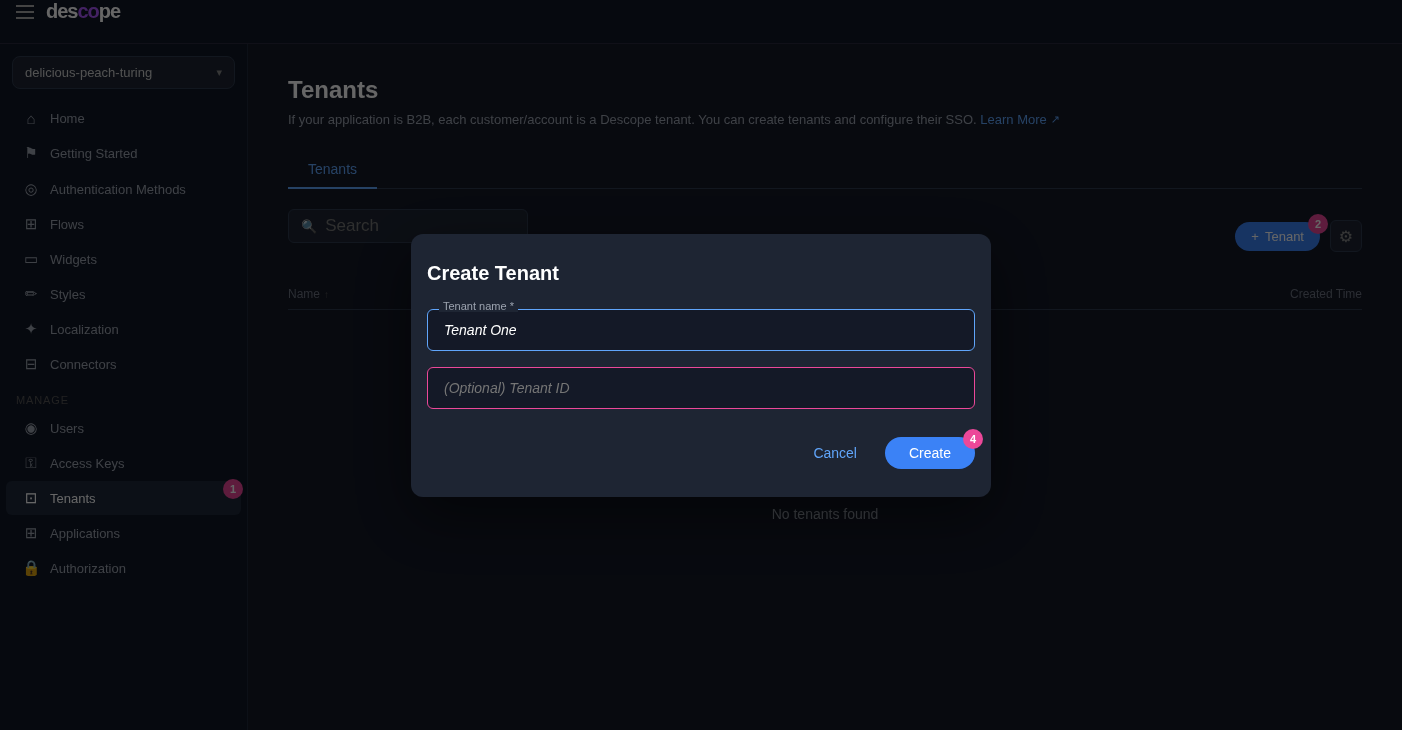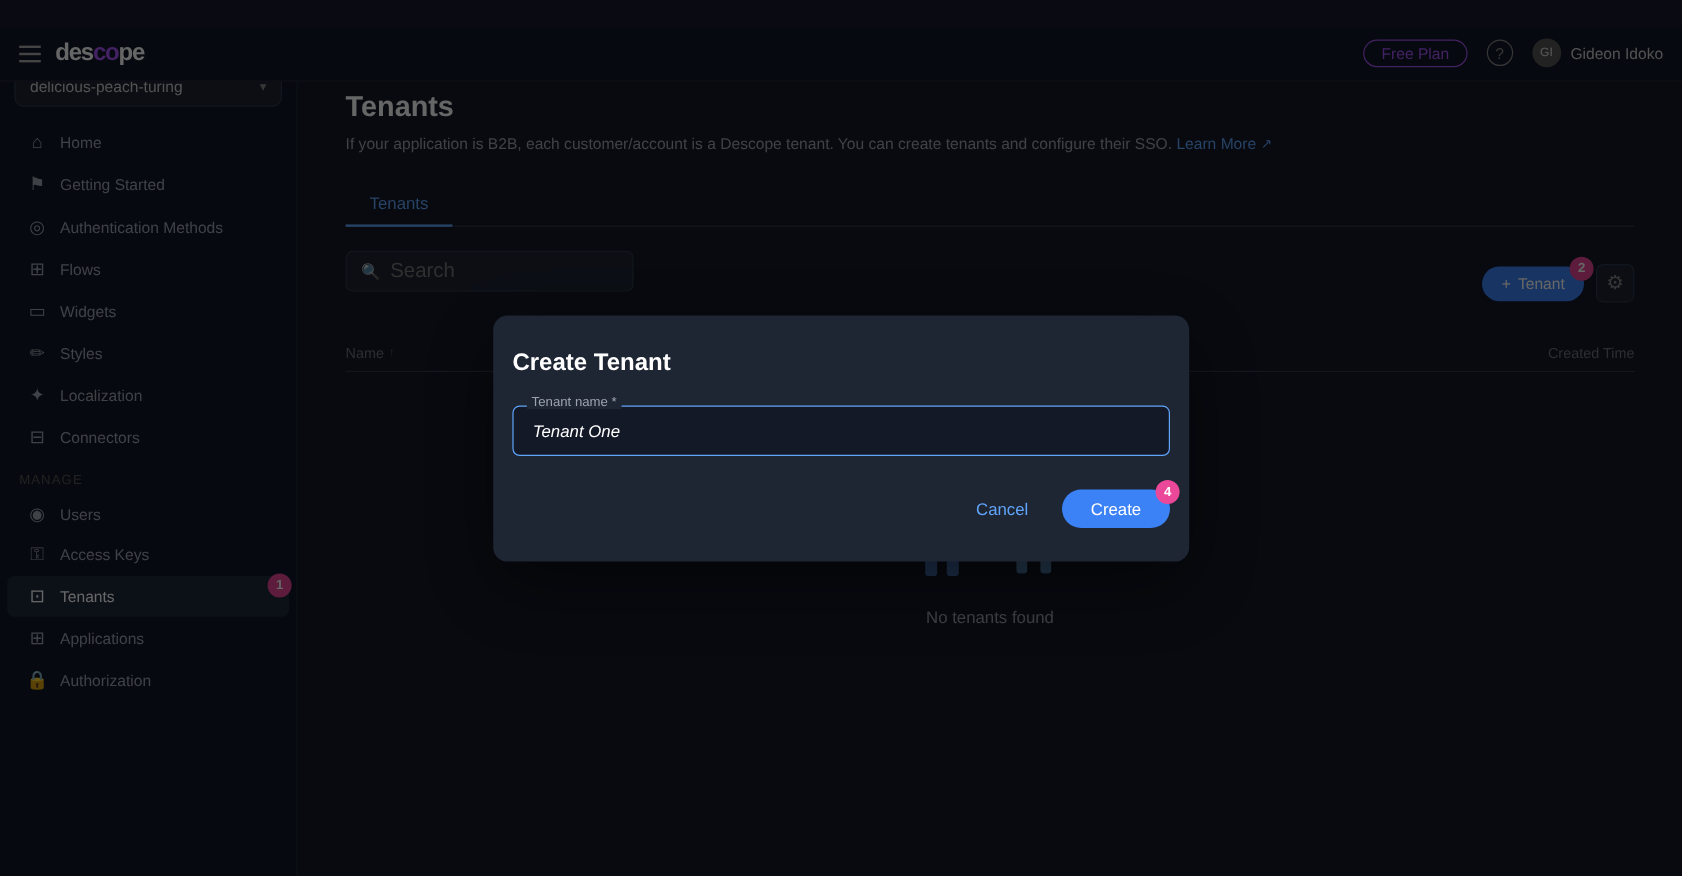--- a/index.html
+++ b/index.html
@@ -13,26 +13,25 @@
       overflow: hidden;
     }
 
     
     .topbar {
       position: fixed;
       top: 0; left: 0; right: 0;
       height: 44px;
       background: #111827;
       display: flex;
-      align-items: flex-end;
+      align-items: flex-start;
       justify-content: space-between;
-      padding: 11px 16px;
+      padding: 0 16px;
       z-index: 100;
       border-bottom: 1px solid #2a2a3e;
-      margin-top: 24px;
     }
     .topbar-left {
       display: flex;
       align-items: center;
       gap: 12px;
     }
     .hamburger {
       display: flex; flex-direction: column; gap: 4px; cursor: pointer;
     }
     .hamburger span {
@@ -362,28 +361,20 @@
 
 <div class="topbar">
   <div class="topbar-left">
     <div class="hamburger">
       <span></span>
         <span></span>
         <span></span>
     </div>
     <div class="logo">
       des<span class="dot">c</span><span class="dot">o</span>pe
-    </div>
-  </div>
-  <div class="topbar-right">
-    <div class="free-plan-badge">Free Plan</div>
-    <div class="help-icon">?</div>
-    <div class="user-info">
-      <div class="user-avatar">GI</div>
-      <span class="user-name">Gideon Idoko</span>
     </div>
   </div>
 </div>
 
 <div class="sidebar">
   <div class="tenant-selector">
     <span>delicious-peach-turing</span>
     <span class="chevron">▾</span>
   </div>
 
@@ -520,20 +511,25 @@
   <div class="modal">
     <h2 class="modal-title">Create Tenant</h2>
 
     <div class="form-group">
       <div class="input-wrapper">
         <label>Tenant name *</label>
         <input class="form-input has-value" type="text" value="Tenant One" style="">
       </div>
     </div>
 
+    <div class="form-group">
+      <div class="input-wrapper">
+        <input class="form-input" type="text" placeholder="(Optional) Tenant ID" style="">
+      </div>
+    </div>
 
     <div class="modal-actions">
       <button class="cancel-btn">Cancel</button>
       <button class="create-btn" style="position:relative;">
         <span>Create</span>
         <span class="btn-badge">4</span>
       </button>
     </div>
   </div>
 </div>

